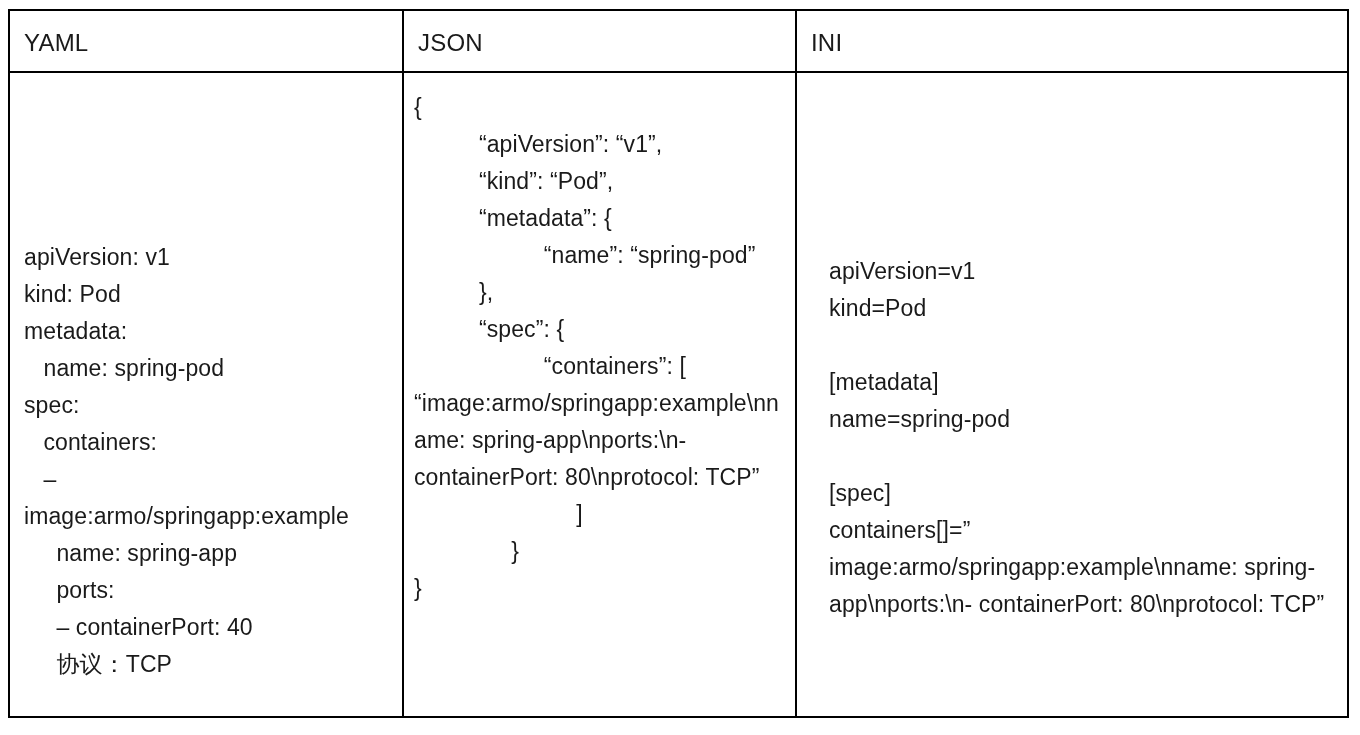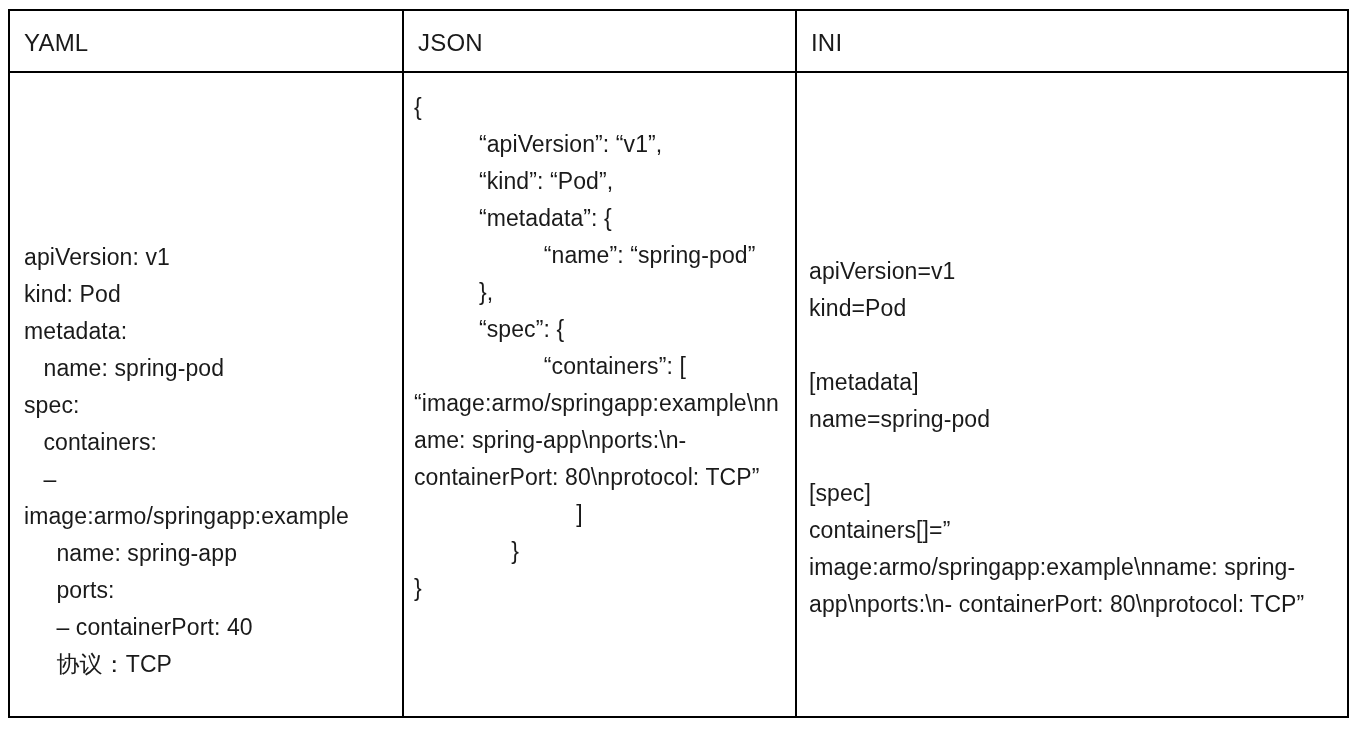--- a/index.html
+++ b/index.html
@@ -83,20 +83,21 @@
   }
 
   
   .cell-json .code-block {
     padding: 16px 10px 0 10px;
   }
 
   
   .cell-ini .code-block {
     padding: 180px 0 0 12px;
+    margin-left: 20px;
   }
 </style>
 </head>
 <body>
 
 <div class="page">
 
   <table class="compare">
     <colgroup>
       <col class="c-yaml">

